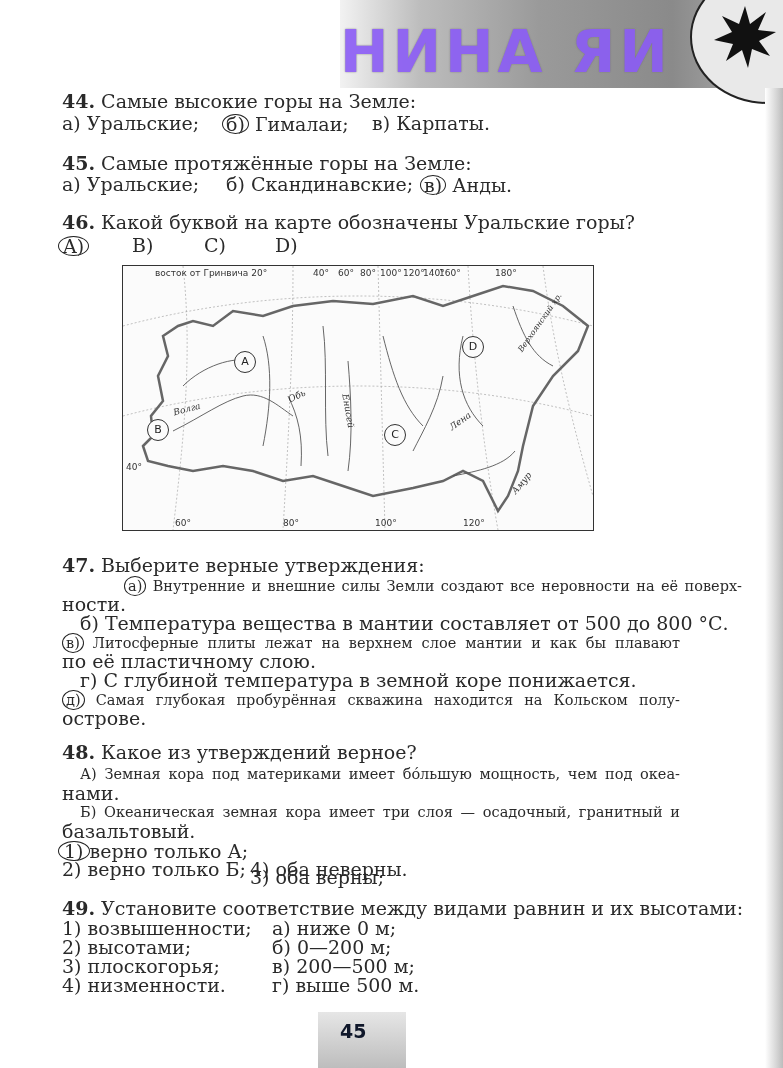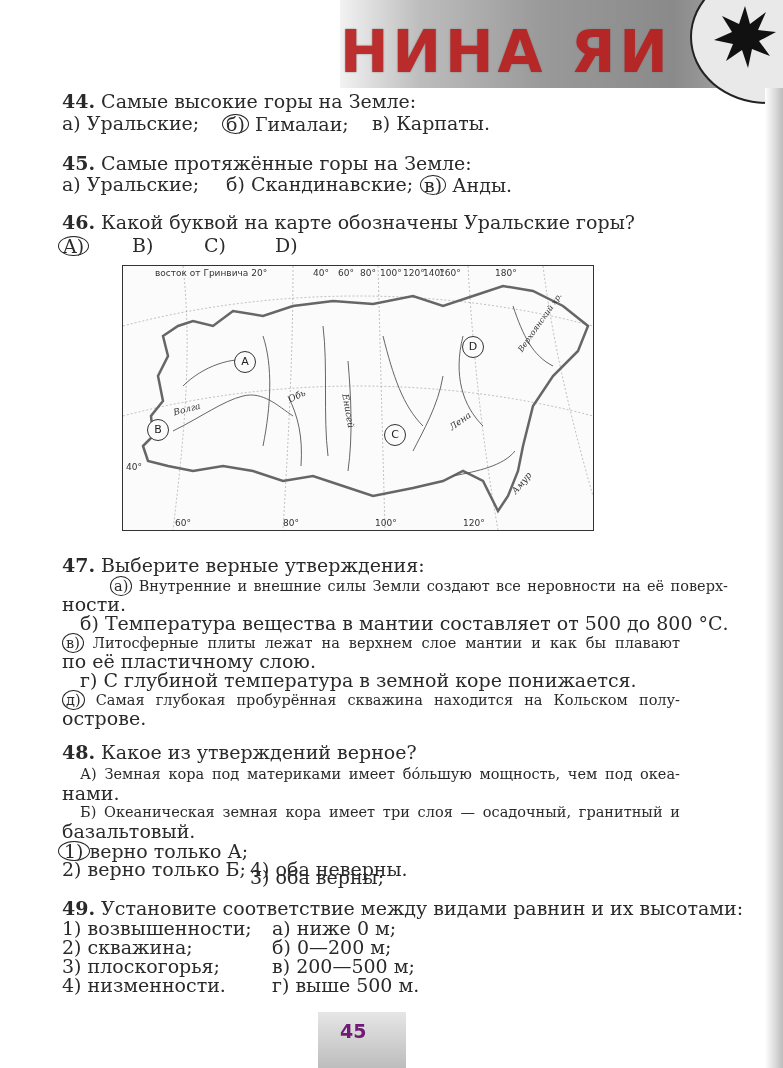--- a/index.html
+++ b/index.html
@@ -2,21 +2,21 @@
 <html><head>
 <meta charset="utf-8">
 <style>
   html, body { margin:0; padding:0; }
   body { width:783px; height:1068px; position:relative; overflow:hidden; background:#ffffff;
          font-family:"DejaVu Serif", serif; color:#2a2a2a; }
   .header-band { position:absolute; left:340px; top:0; width:443px; height:88px;
     background:linear-gradient(90deg, #f2f2f2 0%, #bdbdbd 18%, #9a9a9a 45%, #8a8a8a 75%, #b5b5b5 100%); }
   .header-word { position:absolute; left:340px; top:22px; width:380px; height:60px;
     font-family:"DejaVu Sans", sans-serif; font-weight:bold; font-size:58px; letter-spacing:4px;
-    color:#b91c1c; opacity:0.9; white-space:nowrap; overflow:hidden; line-height:60px;
+    color:#8b5cf6; opacity:0.9; white-space:nowrap; overflow:hidden; line-height:60px;
     text-shadow:0 0 2px #777; }
   .header-arc { position:absolute; left:690px; top:-30px; width:150px; height:130px;
     border:2px solid #222; border-radius:50%; background:#e9e9e9; }
   .star { position:absolute; left:712px; top:4px; width:66px; height:66px; }
   .right-edge { position:absolute; right:0; top:88px; width:18px; height:980px;
     background:linear-gradient(90deg, #ffffff, #d8d8d8 60%, #bcbcbc); }
 
   .line { position:absolute; font-size:19px; line-height:18px; white-space:nowrap; }
   .qnum { font-weight:bold; }
   .circled { display:inline-block; border:1.3px solid #222; border-radius:50%;
@@ -29,21 +29,21 @@
   .map-box svg { position:absolute; left:0; top:0; }
   .map-label { position:absolute; font-family:"DejaVu Sans", sans-serif; font-size:9px; color:#333; }
   .map-marker { position:absolute; width:20px; height:20px; border:1px solid #333; border-radius:50%;
     font-family:"DejaVu Sans", sans-serif; font-size:11px; line-height:20px; text-align:center;
     background:#fbfbfb; color:#222; }
   .river { position:absolute; font-family:"DejaVu Serif", serif; font-style:italic; font-size:9px; color:#333; }
 
   .page-num-bg { position:absolute; left:318px; top:1012px; width:88px; height:56px;
     background:linear-gradient(180deg,#e6e6e6,#bdbdbd); }
   .page-num { position:absolute; left:340px; top:1020px; font-family:"DejaVu Sans", sans-serif;
-    font-weight:bold; font-size:19px; color:#701a75; }
+    font-weight:bold; font-size:19px; color:#0f172a; }
 </style>
 </head>
 <body>
 
 <div class="header-band"></div>
 <div class="header-word">НИНА ЯИ</div>
 <div class="header-arc"></div>
 <svg class="star" viewBox="0 0 66 66">
   <polygon fill="#111" points="33,2 38,20 54,8 46,26 64,28 47,37 58,52 40,45 36,64 30,46 14,57 21,40 2,36 20,28 10,12 27,20"></polygon>
 </svg>
@@ -154,21 +154,21 @@
   <div class="river" style="left:208px;top:140px;transform:rotate(80deg);">Енисей</div>
   <div class="river" style="left:325px;top:150px;transform:rotate(-35deg);">Лена</div>
   <div class="river" style="left:386px;top:212px;transform:rotate(-50deg);">Амур</div>
   <div class="river" style="left:382px;top:52px;transform:rotate(-55deg);font-size:8px;">Верхоянский хр.</div>
 </div>
 
 <div class="line" style="left:62px;top:556px;">
   <span class="qnum">47.</span>
   <span>Выберите верные утверждения:</span>
 </div>
-<div class="just" style="left:62px;top:576px;width:618px;padding-left:48px;">
+<div class="just" style="left:76px;top:576px;width:618px;padding-left:48px;">
   <span class="circled" style="margin-left:0;">а)</span>
   <span>Внутренние и внешние силы Земли создают все неровности на её поверх-</span>
 </div>
 <div class="line" style="left:62px;top:595px;">ности.</div>
 <div class="line" style="left:80px;top:614px;">
   <span>б)</span>
   <span>Температура вещества в мантии составляет от 500 до 800 °С.</span>
 </div>
 <div class="just" style="left:62px;top:633px;width:618px;">
   <span class="circled" style="margin-left:0;">в)</span>
@@ -218,21 +218,21 @@
 <div class="line" style="left:62px;top:899px;">
   <span class="qnum">49.</span>
   <span>Установите соответствие между видами равнин и их высотами:</span>
 </div>
 <div class="line" style="left:62px;top:919px;">
   <span>1)</span>
   <span>возвышенности;</span>
 </div>
 <div class="line" style="left:62px;top:938px;">
   <span>2)</span>
-  <span>скважина;</span>
+  <span>высотами;</span>
 </div>
 <div class="line" style="left:62px;top:957px;">
   <span>3)</span>
   <span>плоскогорья;</span>
 </div>
 <div class="line" style="left:62px;top:976px;">
   <span>4)</span>
   <span>низменности.</span>
 </div>
 <div class="line" style="left:272px;top:919px;">

